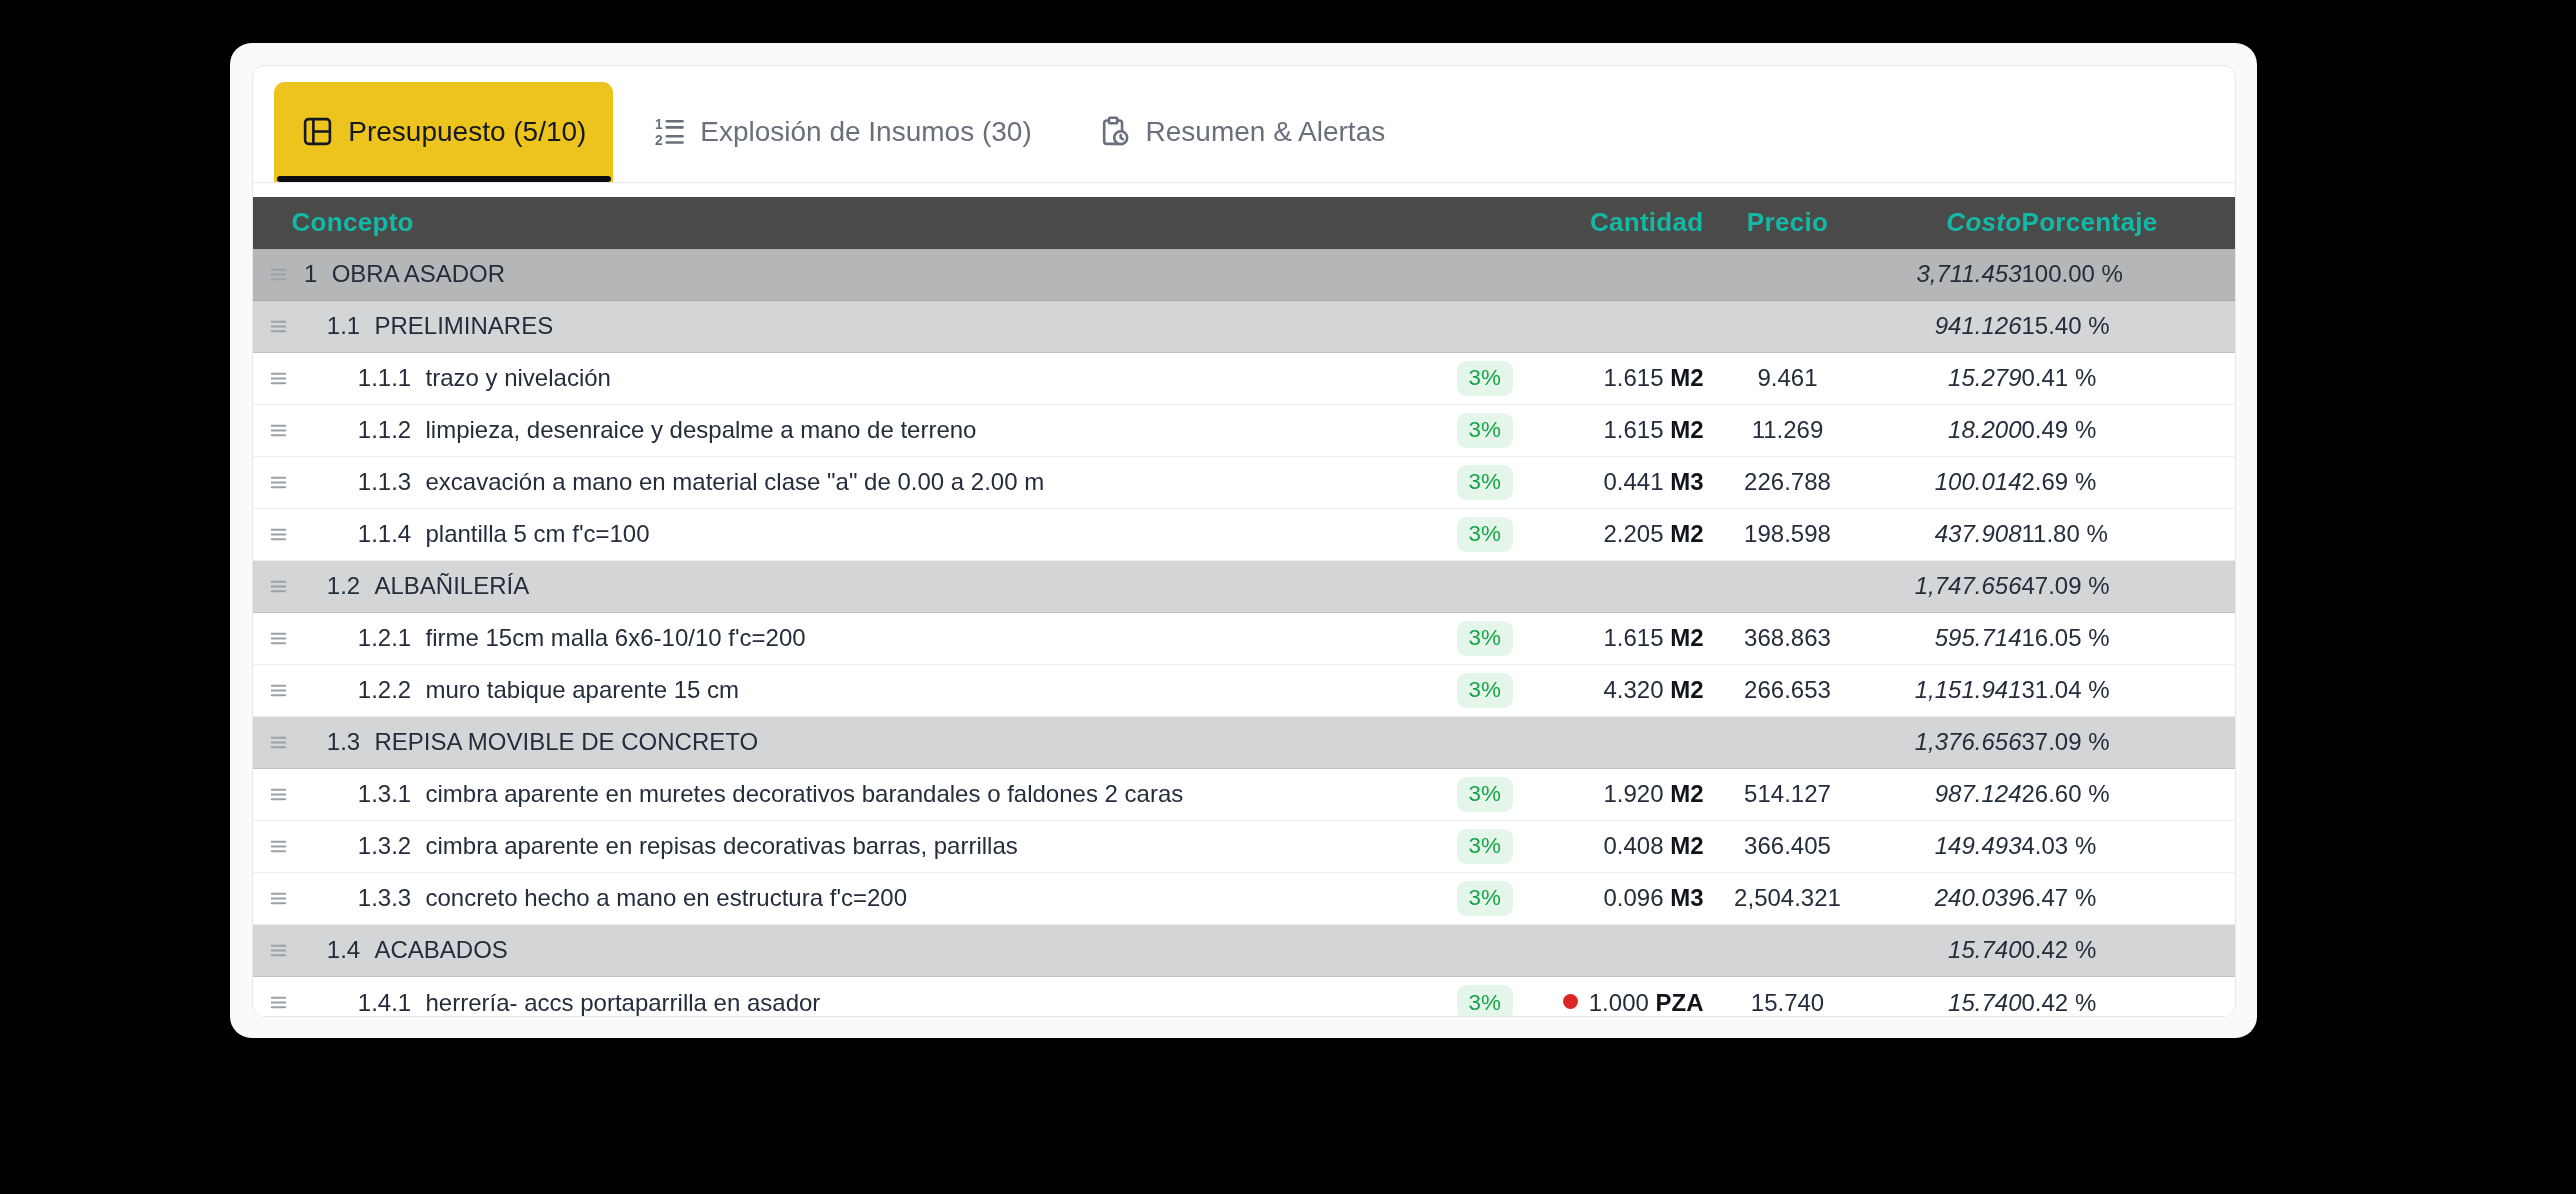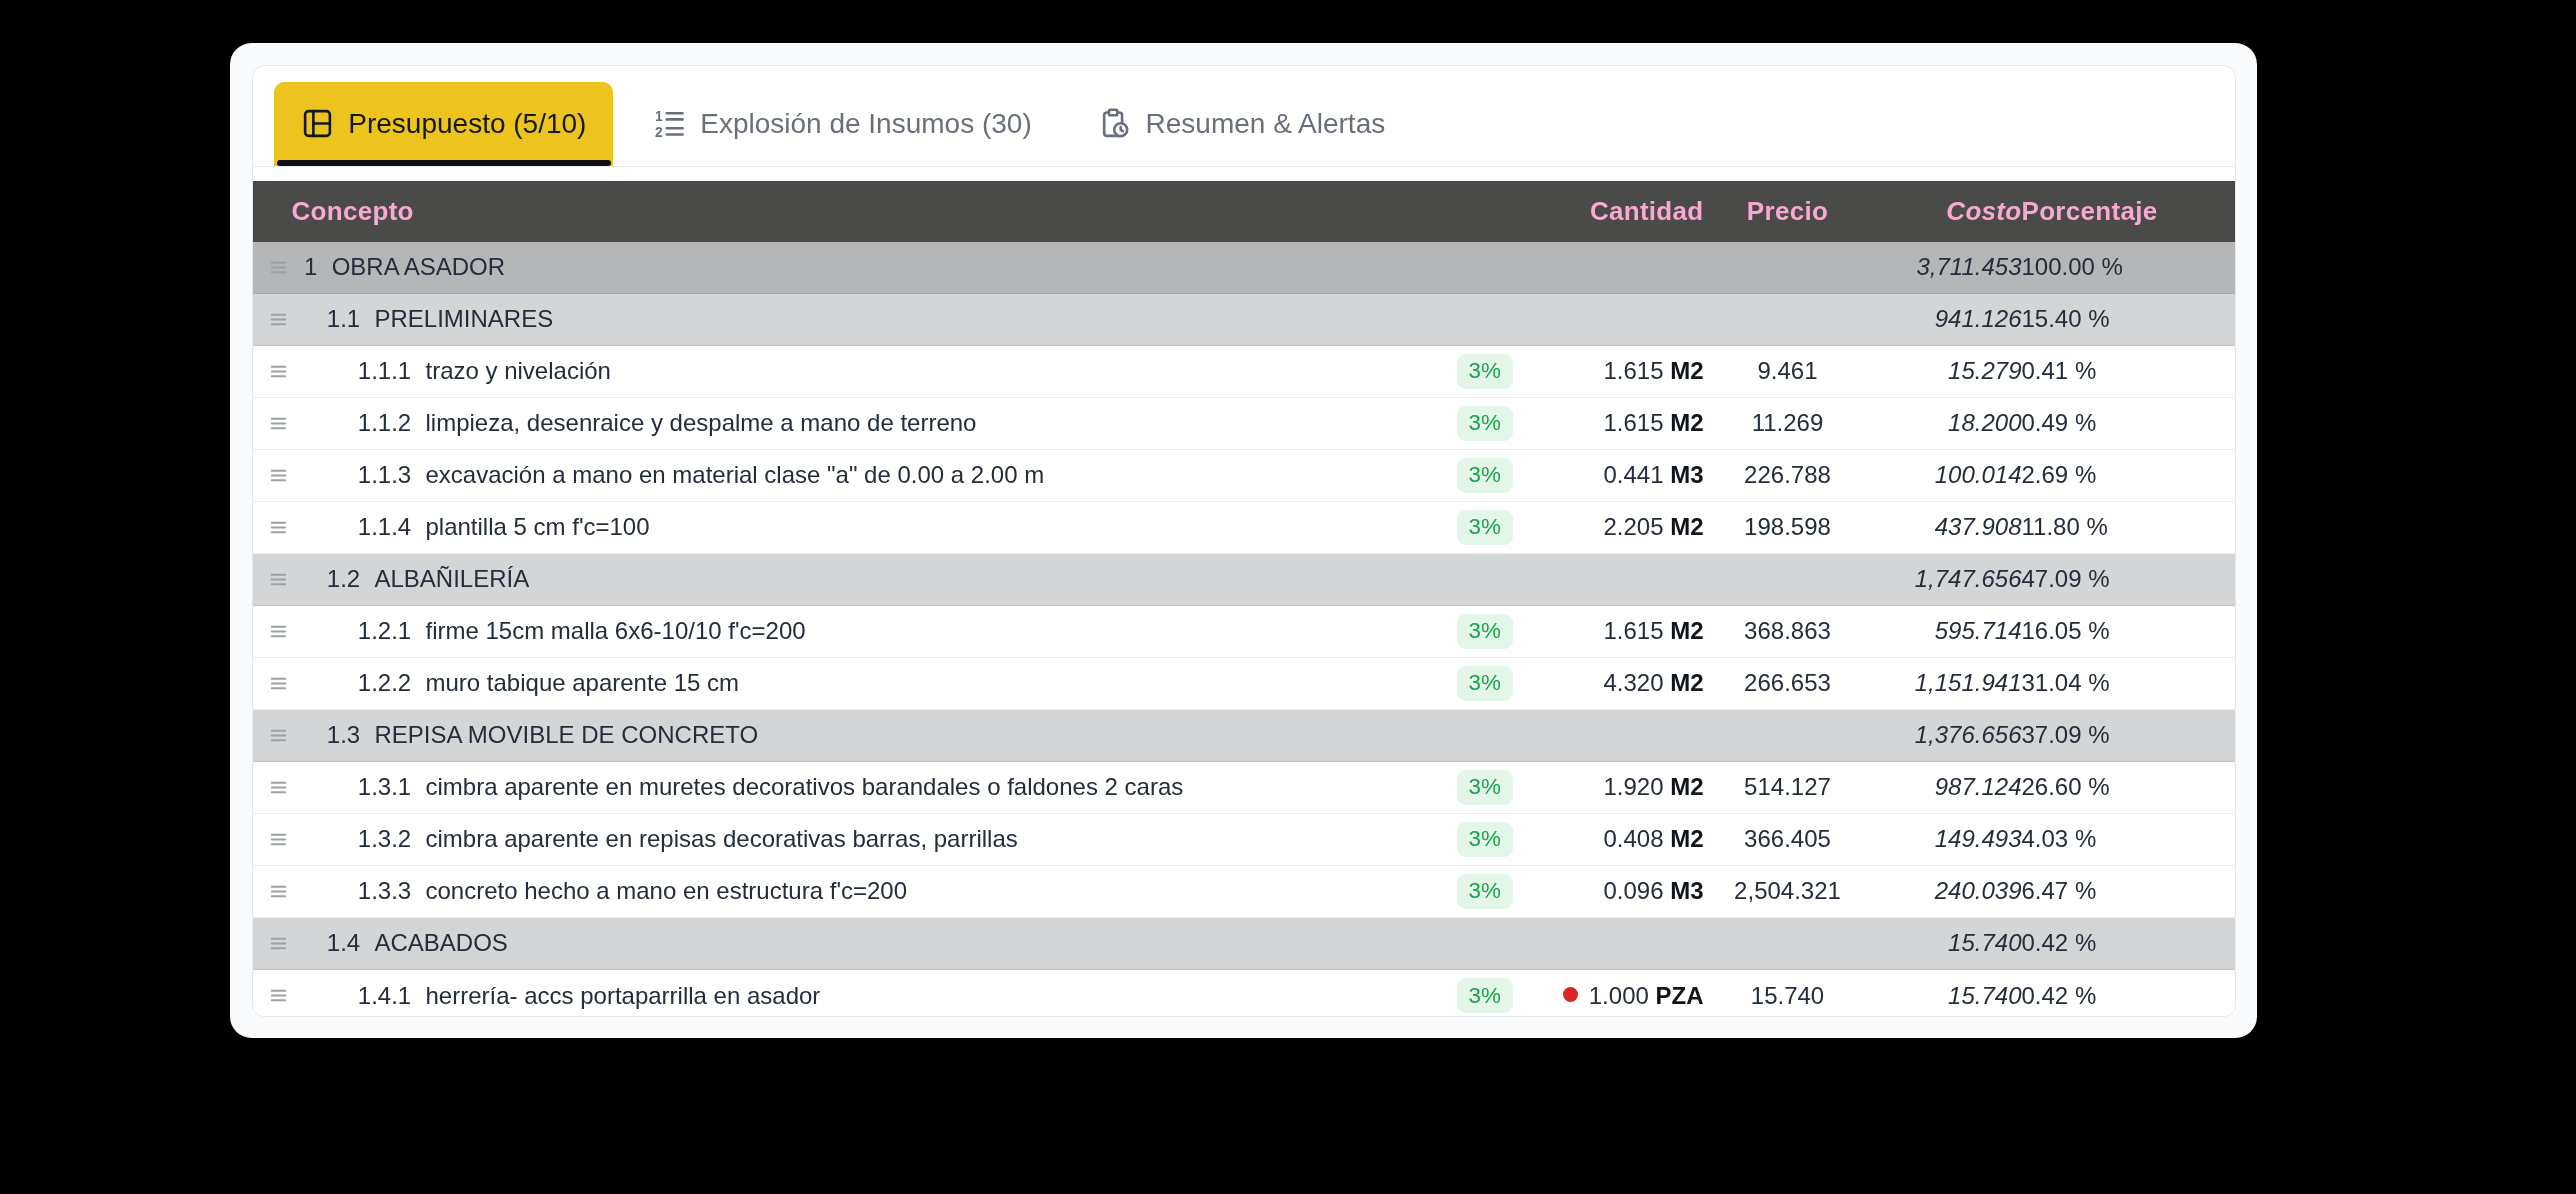--- a/index.html
+++ b/index.html
@@ -12,30 +12,30 @@
     background:#f8fafc;border-radius:21.5px;padding:21.5px;box-sizing:border-box;
     box-shadow:0 9px 27px rgba(0,0,0,.45);
   }
   .panel{
     height:100%;background:#fff;border:1.8px solid #e4e8ec;border-radius:12.5px;
     overflow:hidden;display:flex;flex-direction:column;box-sizing:border-box;
   }
   
   .tabbar{display:flex;align-items:flex-end;gap:12.5px;padding:16px 21.5px 0;border-bottom:1.8px solid #e8ebef;}
   .tab{
-    height:84px;display:flex;align-items:center;gap:14.3px;padding:0 27px;
+    height:84px;display:flex;align-items:center;gap:14.3px;padding:8px 27px;
     font-size:28px;color:#69707c;border-radius:10.7px 10.7px 0 0;position:relative;cursor:pointer;white-space:nowrap;
   }
   .tab .ticon{width:33px;height:33px;flex:none;}
   .tab.active{background:#edc31d;color:#15181d;font-weight:500;}
   .tab.active::after{content:"";position:absolute;left:2.7px;right:2.7px;bottom:0;height:5.4px;background:#0b0d10;border-radius:3.6px;}
   
   .thead{
-    margin-top:14.3px;height:61px;background:#4a4a49;display:flex;align-items:center;
-    color:#f9a8d4;font-size:26px;font-weight:700;padding-right:38px;flex:none;letter-spacing:0.3px;
+    margin-top:14.3px;height:52px;background:#4a4a49;display:flex;align-items:center;
+    color:#14b8a6;font-size:26px;font-weight:700;padding-right:38px;flex:none;letter-spacing:0.3px;
   }
   .thead .c-concepto{padding-left:39px;}
   .row{
     height:52px;display:flex;align-items:center;font-size:24px;color:#232d3b;
     border-bottom:1.8px solid #eaedf1;box-sizing:border-box;background:#fff;padding-right:38px;flex:none;
   }
   .row.group1{background:#b5b6b7;border-bottom-color:#a2a6aa;}
   .row.group2{background:#d4d5d6;border-bottom-color:#bfc3c7;}
   .row:last-child{border-bottom:none;}
   .c-concepto{flex:1;display:flex;align-items:center;min-width:0;padding-left:14.3px;}

